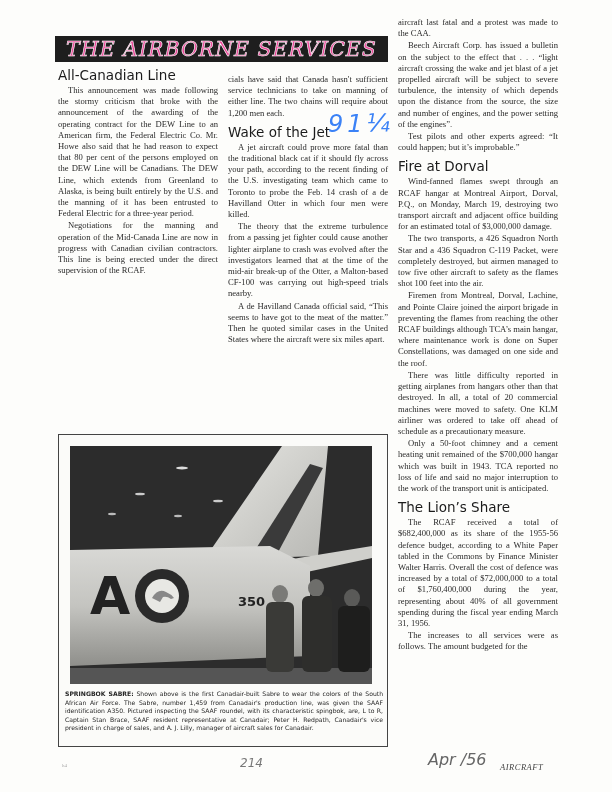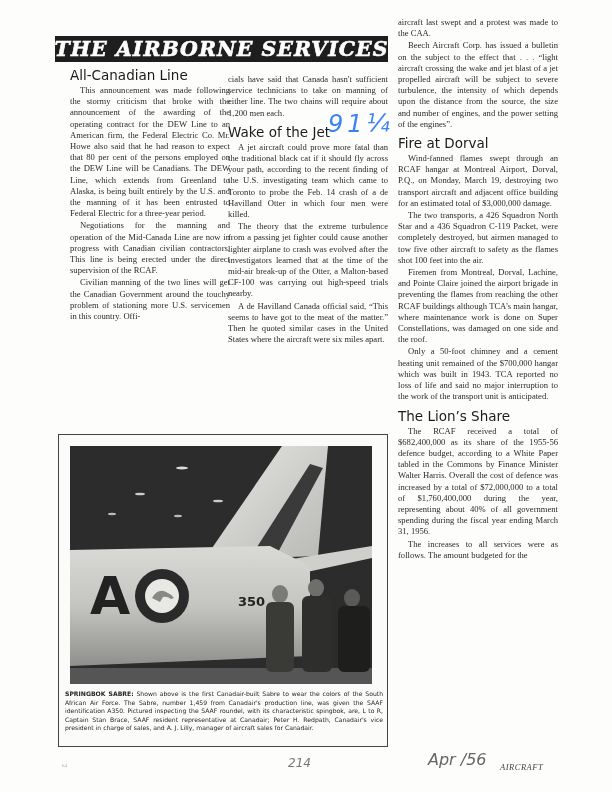--- a/index.html
+++ b/index.html
@@ -6,45 +6,45 @@
     html, body { width: 612px; height: 792px; background: #fdfdfb; overflow: hidden; }
     body { position: relative; font-family: "Liberation Serif", "DejaVu Serif", serif; color: #2a2a2a; }
 
     .banner {
       position: absolute; left: 55px; top: 36px; width: 333px; height: 26px;
       background: #1e1e1e;
       display: flex; align-items: center; justify-content: center;
     }
     .banner span {
       font-family: "DejaVu Serif", "Liberation Serif", serif;
-      font-weight: bold; font-style: italic; font-size: 20.5px; letter-spacing: 1px;
-      color: #ffffff; white-space: nowrap;
+      font-weight: normal; font-style: italic; font-size: 20.5px; letter-spacing: 1px;
+      color: #ec4899; white-space: nowrap;
       -webkit-text-stroke: 0.6px #fff;
     }
 
     .col { position: absolute; font-size: 8.6px; line-height: 11.2px; text-align: justify; }
-    .col1 { left: 58px; top: 64px; width: 160px; margin-left: 12px; }
+    .col1 { left: 58px; top: 64px; width: 160px; }
     .col2 { left: 228px; top: 74px; width: 160px; }
     .col3 { left: 398px; top: 17px; width: 160px; }
 
     .col h2 {
       font-family: "DejaVu Sans", "Liberation Sans", sans-serif;
       font-weight: 500; font-size: 13.5px; line-height: 16px; color: #1b1b1b;
       margin: 5px 0 2px 0; text-align: left;
     }
     .col h2.first { margin-top: 3px; }
     .col p { text-indent: 10px; margin-bottom: 1px; }
     .col p.cont { text-indent: 0; }
 
     .hand {
       position: absolute; font-family: "DejaVu Sans", sans-serif;
       color: #8a8a8a; font-weight: 200;
     }
     .hand-914 { left: 328px; top: 110px; font-size: 24px; font-style: italic; letter-spacing: 4px; color: #3b82f6; }
-    .hand-214 { left: 240px; top: 756px; font-size: 12px; font-style: italic; color: #777; margin-left: 48px; }
+    .hand-214 { left: 240px; top: 756px; font-size: 12px; font-style: italic; color: #777; }
     .hand-date { left: 428px; top: 750px; font-size: 16px; font-style: italic; color: #666; }
 
     .page-footer-pub {
       position: absolute; left: 500px; top: 762px; font-size: 8.5px; font-style: italic;
       letter-spacing: 0.5px; color: #444;
     }
     .margin-mark { position: absolute; left: 62px; top: 763px; font-size: 5px; color: #aaa; }
 
     .photo-box {
       position: absolute; left: 58px; top: 434px; width: 330px; height: 313px;
@@ -65,38 +65,39 @@
 <body>
 
 <div class="banner">
   <span>THE AIRBORNE SERVICES</span>
 </div>
 
 <div class="col col1">
   <h2 class="first">All-Canadian Line</h2>
   <p>This announcement was made following the stormy criticism that broke with the announcement of the awarding of the operating contract for the DEW Line to an American firm, the Federal Electric Co. Mr. Howe also said that he had reason to expect that 80 per cent of the persons employed on the DEW Line will be Canadians. The DEW Line, which extends from Greenland to Alaska, is being built entirely by the U.S. and the manning of it has been entrusted to Federal Electric for a three-year period.</p>
   <p>Negotiations for the manning and operation of the Mid-Canada Line are now in progress with Canadian civilian contractors. This line is being erected under the direct supervision of the RCAF.</p>
-  <p>Civilian manning of the two lines will get the Canadian Government around the touchy problem of stationing more U.S. servicemen in this country. Offi-</p>
 </div>
 
 <div class="col col2">
   <p class="cont">cials have said that Canada hasn't sufficient service technicians to take on manning of either line. The two chains will require about 1,200 men each.</p>
   <h2>Wake of the Jet</h2>
   <p>A jet aircraft could prove more fatal than the traditional black cat if it should fly across your path, according to the recent finding of the U.S. investigating team which came to Toronto to probe the Feb. 14 crash of a de Havilland Otter in which four men were killed.</p>
   <p>The theory that the extreme turbulence from a passing jet fighter could cause another lighter airplane to crash was evolved after the investigators learned that at the time of the mid-air break-up of the Otter, a Malton-based CF-100 was carrying out high-speed trials nearby.</p>
   <p>A de Havilland Canada official said, “This seems to have got to the meat of the matter.” Then he quoted similar cases in the United States where the aircraft were six miles apart.</p>
 </div>
 
 <div class="col col3">
-  <p class="cont">aircraft last swept and a protest was made to the CAA.</p>
+  <p class="cont">aircraft last fatal and a protest was made to the CAA.</p>
   <p>Beech Aircraft Corp. has issued a bulletin on the subject to the effect that . . . “light aircraft crossing the wake and jet blast of a jet propelled aircraft will be subject to severe turbulence, the intensity of which depends upon the distance from the source, the size and number of engines, and the power setting of the engines”.</p>
+  <p>Test pilots and other experts agreed: “It could happen; but it’s improbable.”</p>
   <h2>Fire at Dorval</h2>
   <p>Wind-fanned flames swept through an RCAF hangar at Montreal Airport, Dorval, P.Q., on Monday, March 19, destroying two transport aircraft and adjacent office building for an estimated total of $3,000,000 damage.</p>
   <p>The two transports, a 426 Squadron North Star and a 436 Squadron C-119 Packet, were completely destroyed, but airmen managed to tow five other aircraft to safety as the flames shot 100 feet into the air.</p>
   <p>Firemen from Montreal, Dorval, Lachine, and Pointe Claire joined the airport brigade in preventing the flames from reaching the other RCAF buildings although TCA’s main hangar, where maintenance work is done on Super Constellations, was damaged on one side and the roof.</p>
+  <p>There was little difficulty reported in getting airplanes from hangars other than that destroyed. In all, a total of 20 commercial machines were moved to safety. One KLM airliner was ordered to take off ahead of schedule as a precautionary measure.</p>
   <p>Only a 50-foot chimney and a cement heating unit remained of the $700,000 hangar which was built in 1943. TCA reported no loss of life and said no major interruption to the work of the transport unit is anticipated.</p>
   <h2>The Lion’s Share</h2>
   <p>The RCAF received a total of $682,400,000 as its share of the 1955-56 defence budget, according to a White Paper tabled in the Commons by Finance Minister Walter Harris. Overall the cost of defence was increased by a total of $72,000,000 to a total of $1,760,400,000 during the year, representing about 40% of all government spending during the fiscal year ending March 31, 1956.</p>
   <p>The increases to all services were as follows. The amount budgeted for the</p>
 </div>
 
 <div class="photo-box">
   <div class="photo">
     <svg width="302" height="238" viewBox="0 0 302 238">
       <defs>

